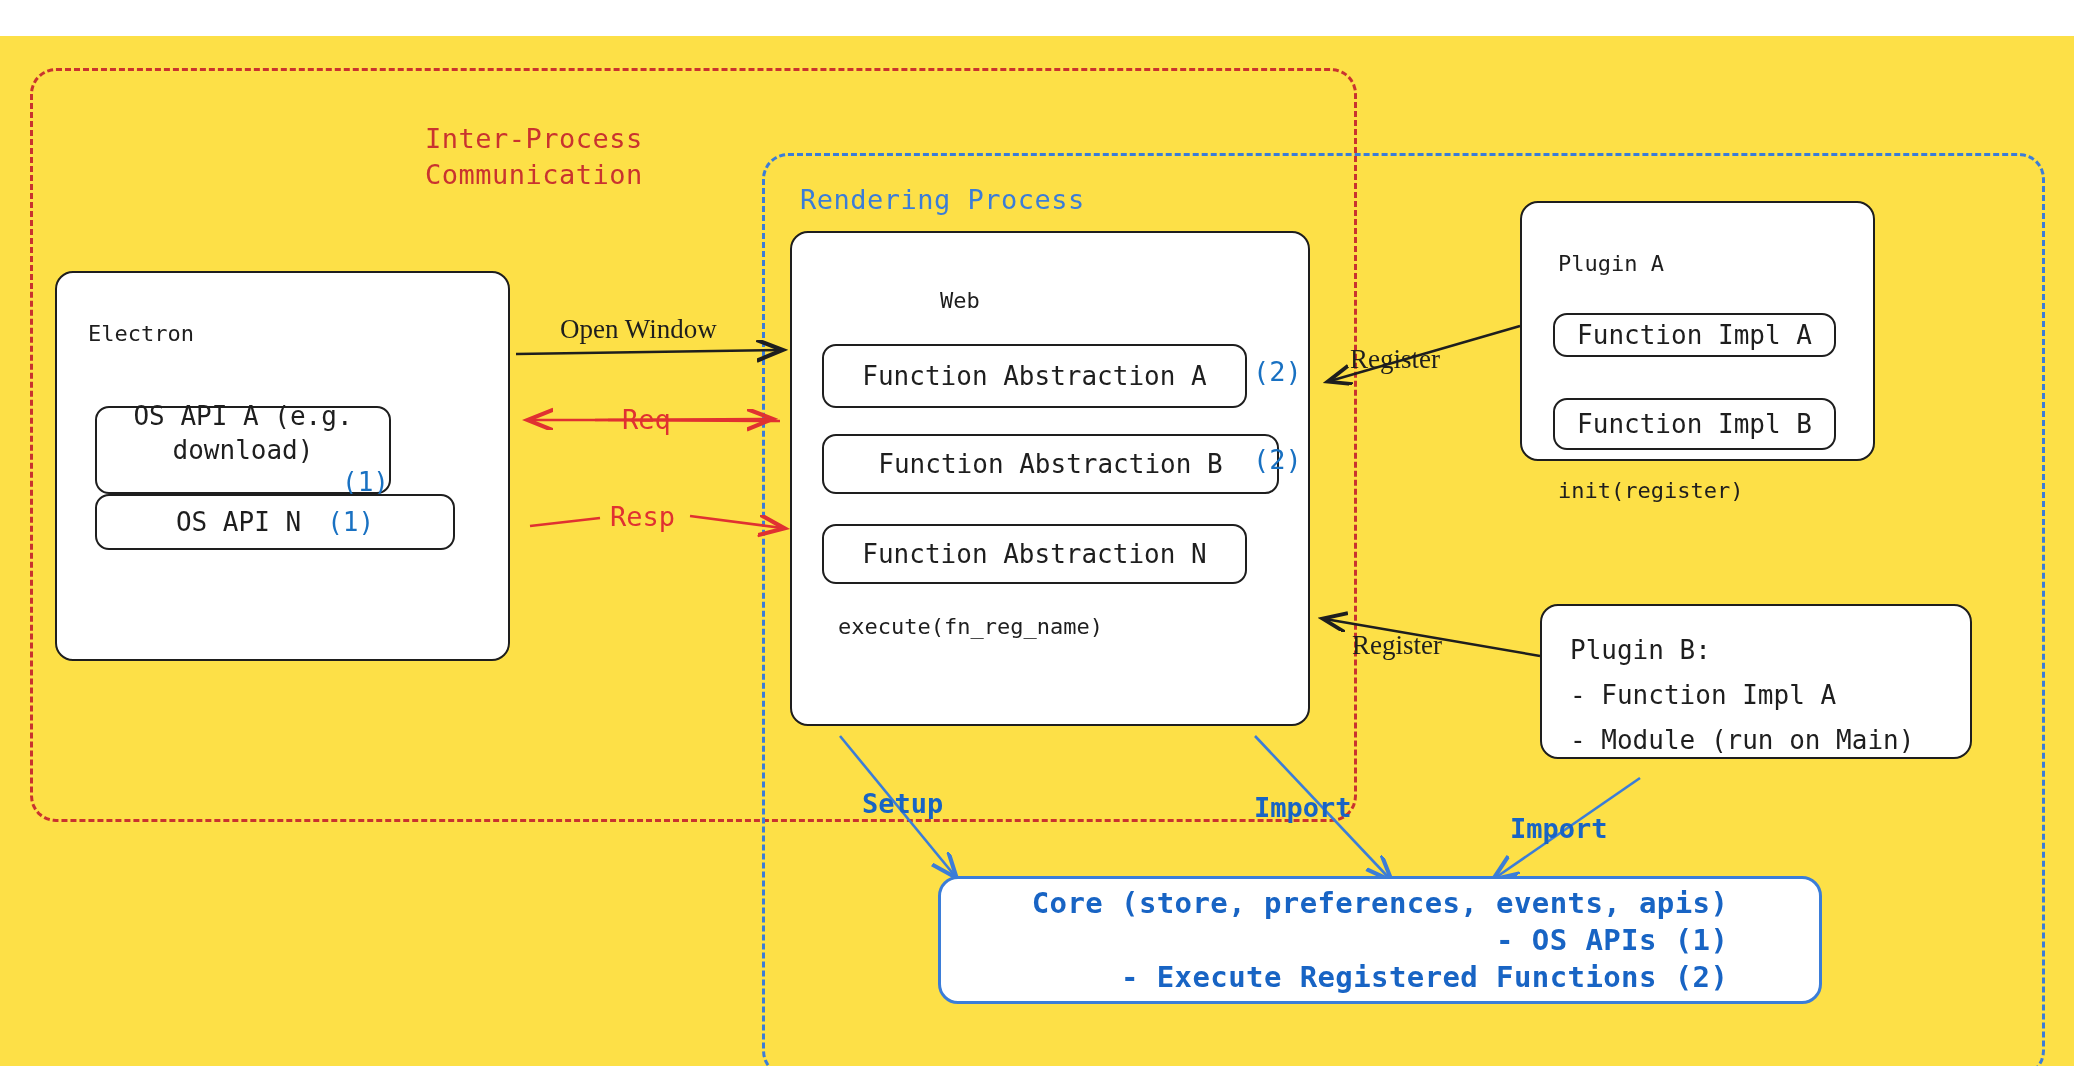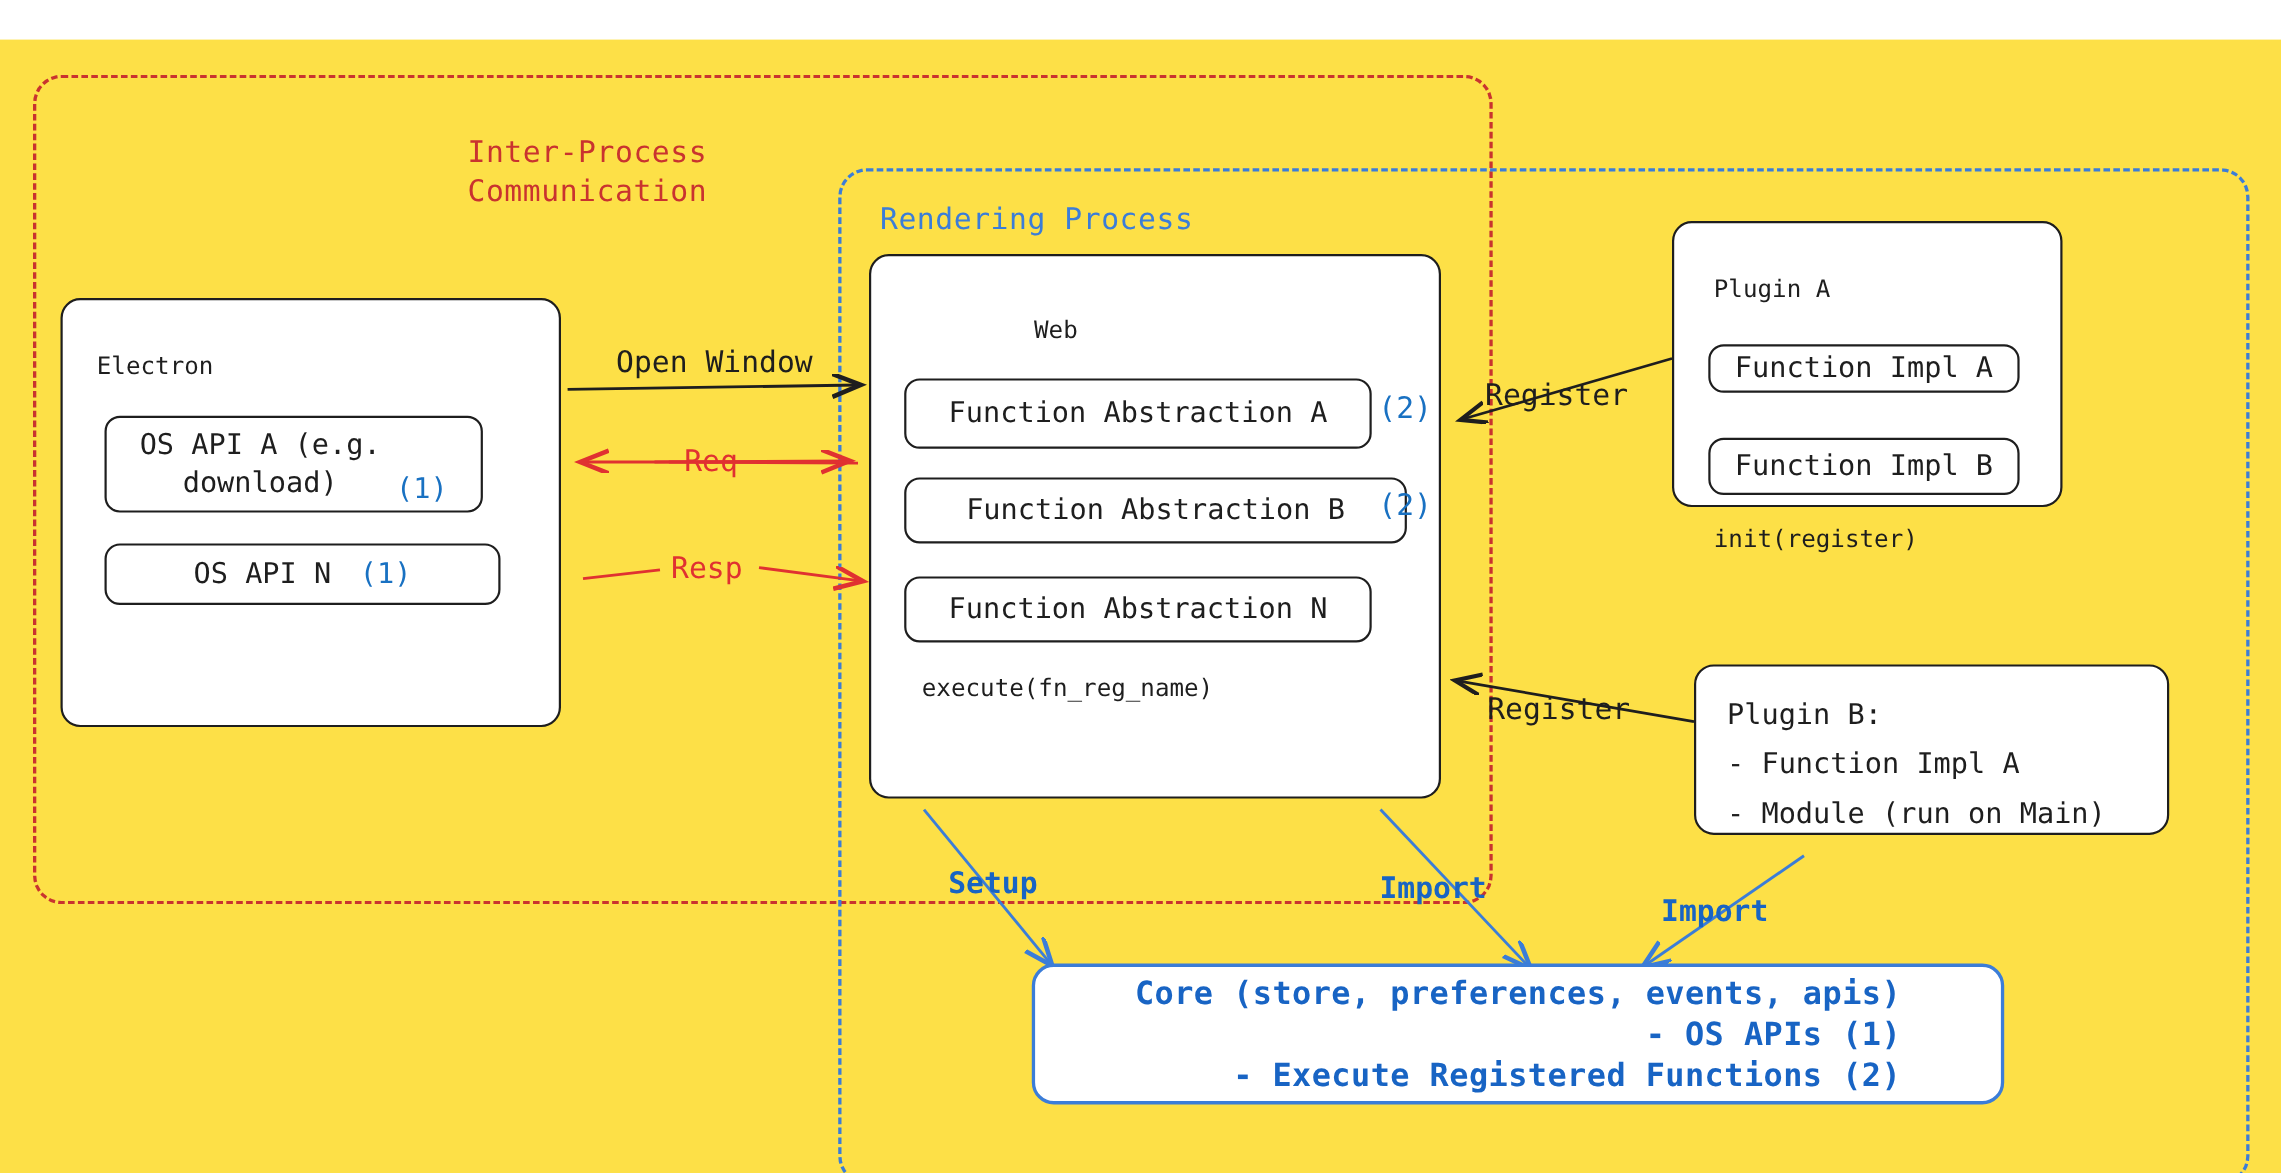--- a/index.html
+++ b/index.html
@@ -72,21 +72,21 @@
   .mono-txt {
     font-size: 26px;
     color: #1e1e1e;
     white-space: pre;
     line-height: 34px;
   }
 
   
   .electron { left: 55px; top: 235px; width: 455px; height: 390px; }
   .electron-title { left: 88px; top: 285px; }
-  .osapi-a { left: 95px; top: 342px; width: 344px; height: 88px; }
+  .osapi-a { left: 95px; top: 370px; width: 296px; height: 88px; flex-direction: column; }
   .osapi-n { left: 95px; top: 458px; width: 360px; height: 56px; }
 
   
   .web { left: 790px; top: 195px; width: 520px; height: 495px; }
   .web-title { left: 940px; top: 252px; }
   .fa-a { left: 822px; top: 308px; width: 425px; height: 64px; }
   .fa-b { left: 822px; top: 398px; width: 457px; height: 60px; }
   .fa-n { left: 822px; top: 488px; width: 425px; height: 60px; }
   .exec-txt { left: 838px; top: 578px; }
 
@@ -139,21 +139,21 @@
     white-space: pre;
     letter-spacing: 0.4px;
   }
 
   
   .edge-label {
     position: absolute;
     font-size: 27px;
     white-space: pre;
   }
-  .el-black { color: #1e1e1e; }
+  .el-black { color: #1e1e1e; font-family: Liberation Serif, serif; }
   .el-red   { color: #e03131; }
   .el-blue  { color: #1864c4; font-weight: bold; }
 
   .lbl-open-window { left: 560px; top: 278px; }
   .lbl-req  { left: 622px; top: 368px; }
   .lbl-resp { left: 610px; top: 465px; }
   .lbl-register-1 { left: 1350px; top: 308px; }
   .lbl-register-2 { left: 1352px; top: 594px; }
   .lbl-setup  { left: 862px; top: 752px; }
   .lbl-import-1 { left: 1254px; top: 756px; }

